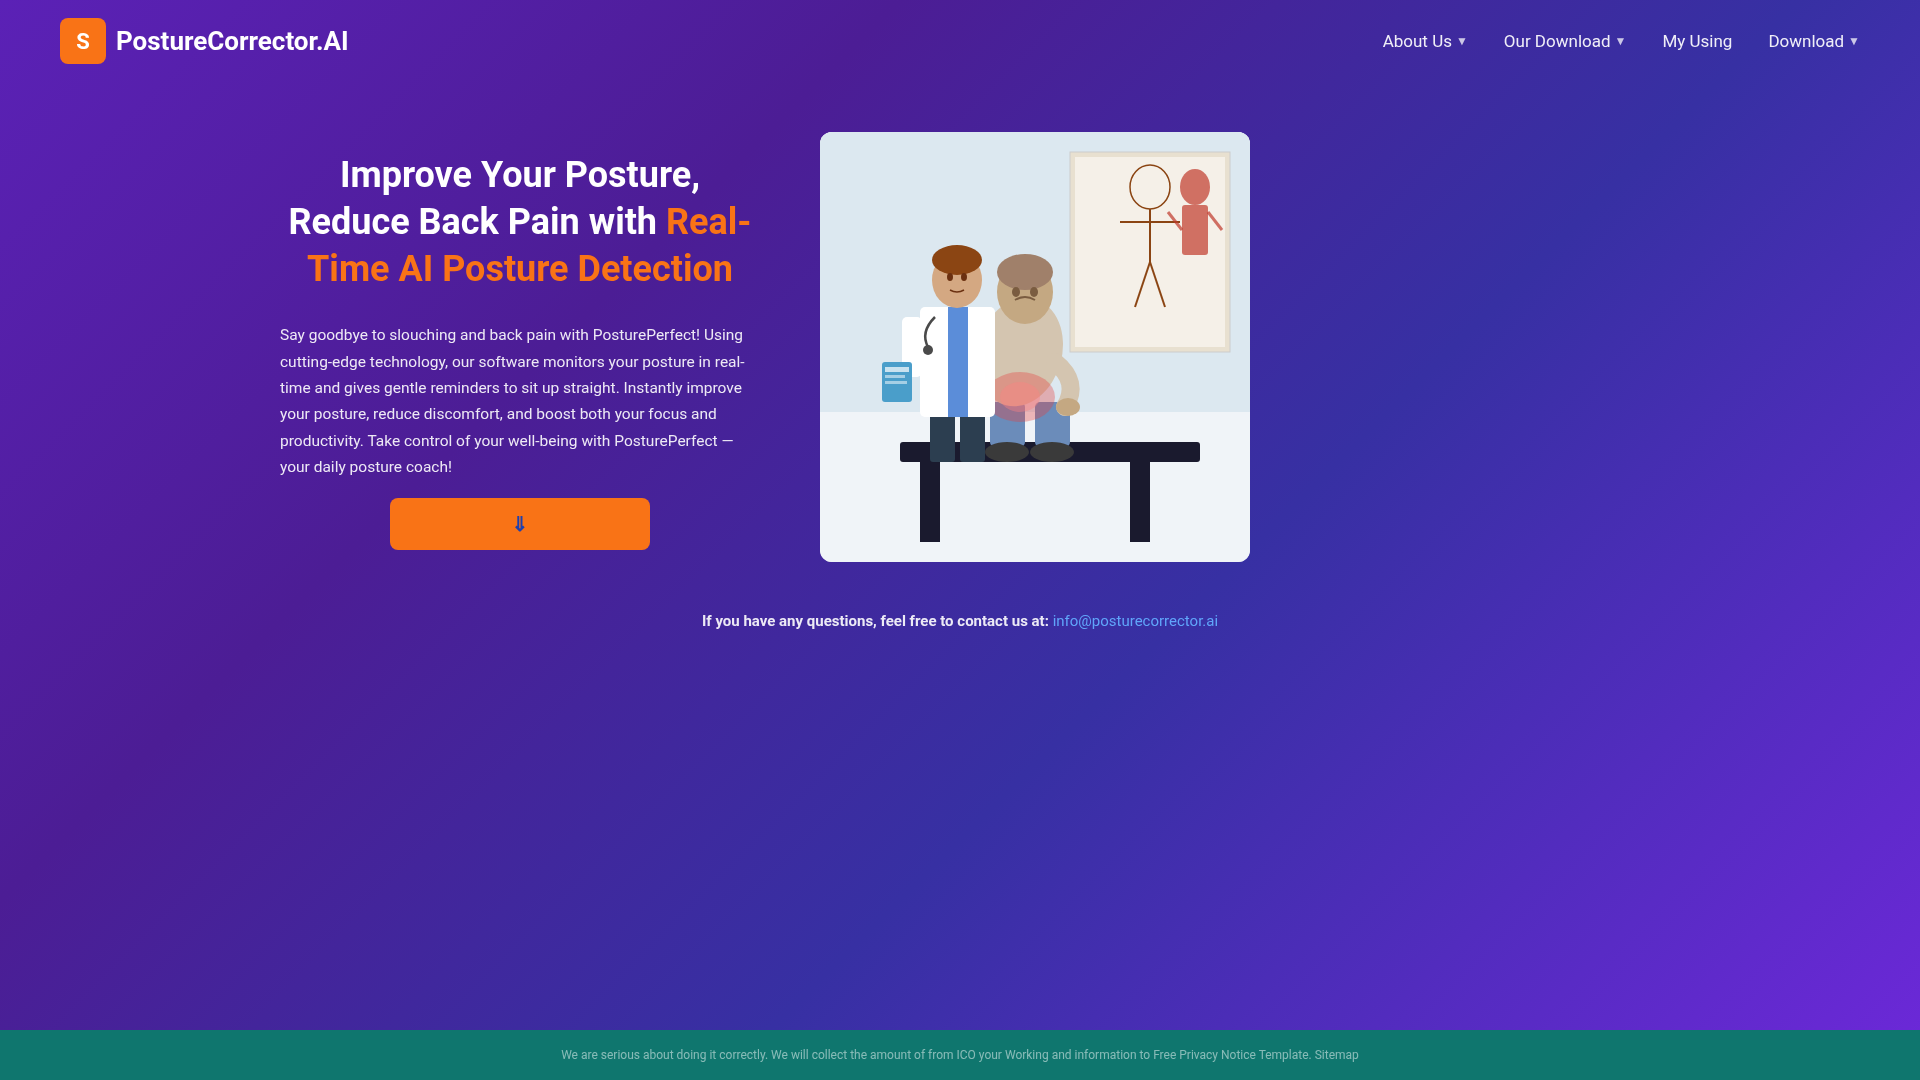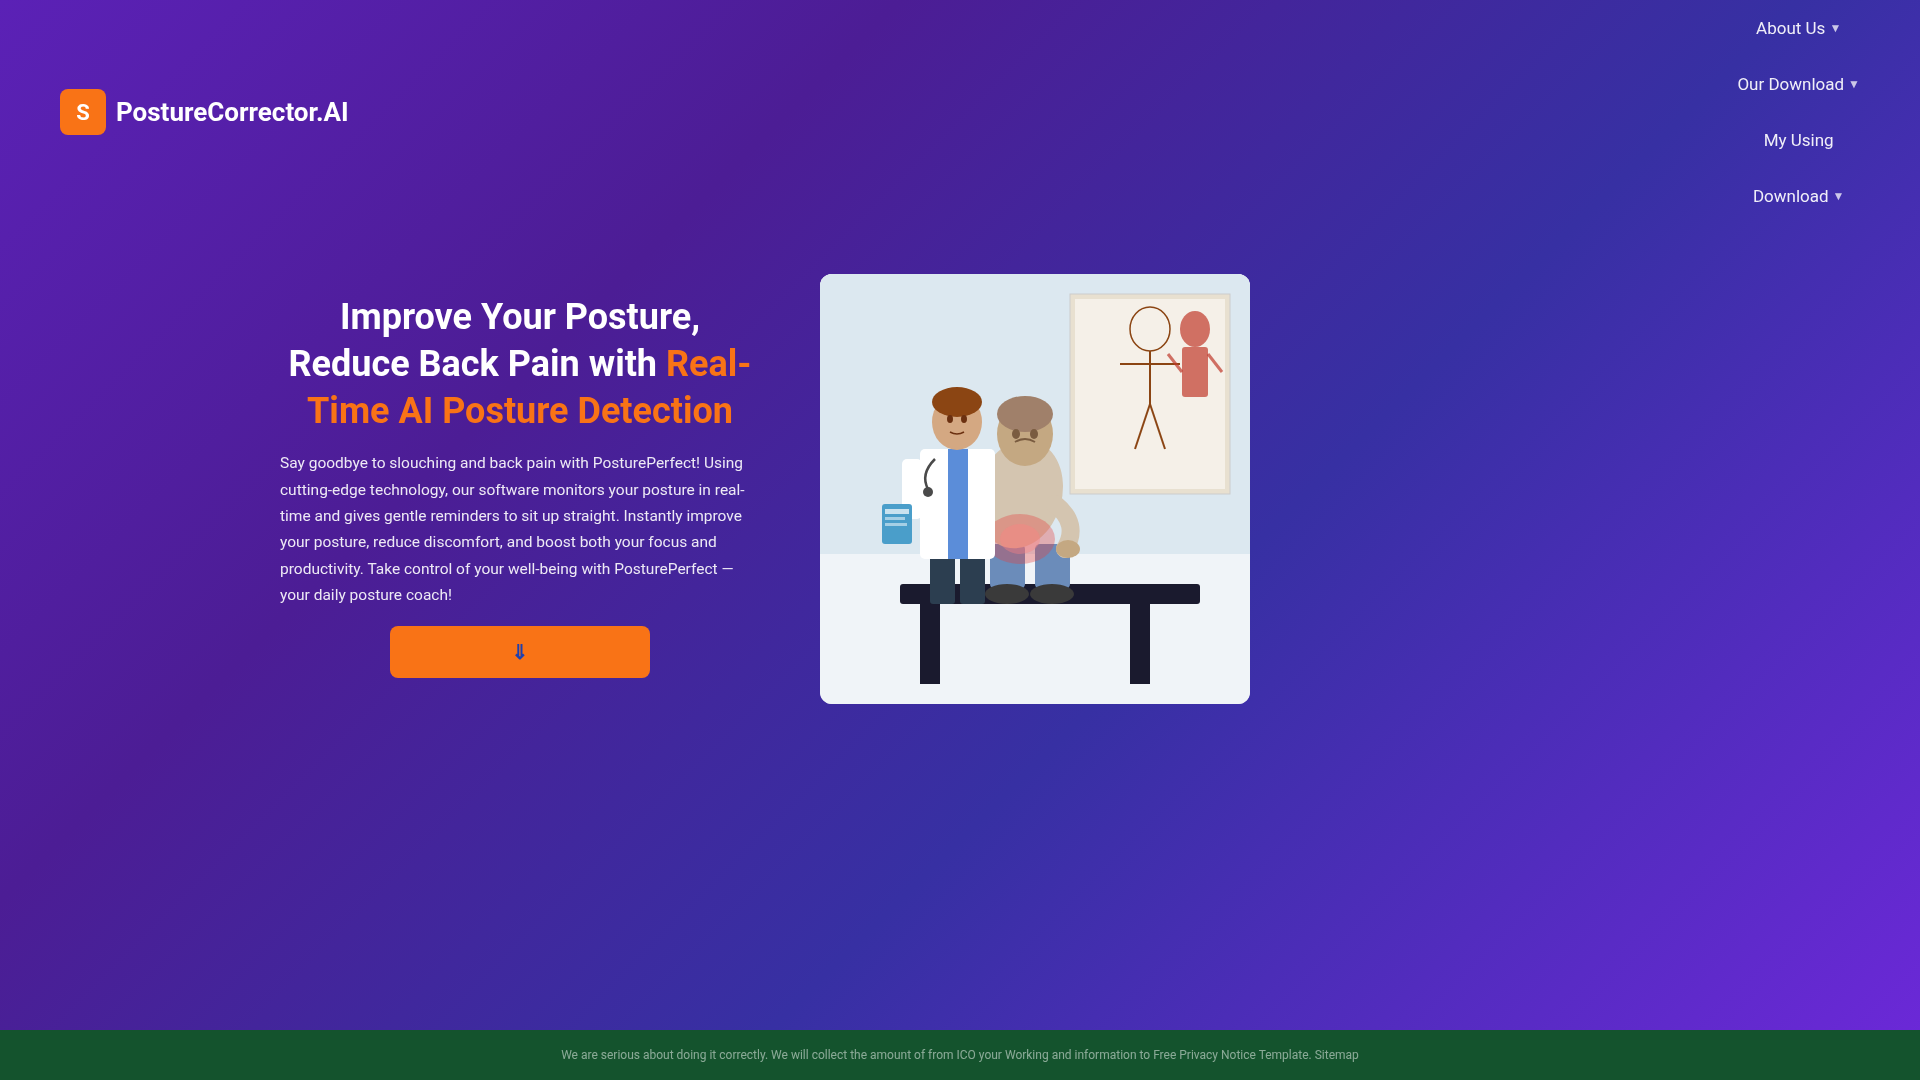--- a/index.html
+++ b/index.html
@@ -38,23 +38,22 @@
       color: white;
       flex-shrink: 0;
     }
     .logo-text {
       font-size: 26px;
       font-weight: 700;
       color: white;
     }
     nav {
       display: flex;
-      align-items: center;
+      align-items: flex-start;
       gap: 36px;
-      flex-direction: column;
     }
     .nav-item {
       color: white;
       text-decoration: none;
       font-size: 17px;
       font-weight: 400;
       cursor: pointer;
       display: flex;
       align-items: center;
       gap: 4px;
@@ -77,21 +76,21 @@
       flex: 1;
       max-width: 480px;
       padding-top: 20px;
     }
     .hero-heading {
       font-size: 36px;
       font-weight: 700;
       line-height: 1.3;
       color: white;
       text-align: center;
-      margin-bottom: 16px;
+      margin-bottom: 30px;
     }
     .hero-heading .highlight {
       color: #f97316;
     }
     .hero-description {
       font-size: 15.5px;
       line-height: 1.7;
       color: rgba(255,255,255,0.9);
       margin-bottom: 18px;
     }
@@ -155,21 +154,21 @@
       font-size: 15px;
       color: rgba(255,255,255,0.9);
     }
     .contact-section a {
       color: #60a5fa;
       text-decoration: none;
     }
 
     
     footer {
-      background: #14532d;
+      background: #0f766e;
       color: rgba(255,255,255,0.5);
       text-align: center;
       padding: 18px 60px;
       font-size: 12px;
       position: relative;
       bottom: 0;
       width: 100%;
     }
 
     .page-wrapper {
@@ -301,18 +300,23 @@
             <ellipse cx="144" cy="145" rx="3" ry="4" fill="#6b3010"></ellipse>
             <path d="M 130 158 Q 137 162 144 158" stroke="#6b3010" stroke-width="1.5" fill="none"></path>
 
             <path d="M 115 185 Q 100 200 108 215" stroke="#4a4a4a" stroke-width="2.5" fill="none"></path>
             <ellipse cx="108" cy="218" rx="5" ry="5" fill="#4a4a4a"></ellipse>
           </svg>
         </div>
       </div>
     </main>
 
+    <div class="contact-section">
+      <p>
+        <strong>If you have any questions, feel free to contact us at: </strong><a href="#">info@posturecorrector.ai</a>
+      </p>
+    </div>
   </div>
 
   <footer>
     <p>We are serious about doing it correctly. We will collect the amount of from ICO your Working and information to Free Privacy Notice Template. Sitemap</p>
   </footer>
 </div>
 
 </body></html>

